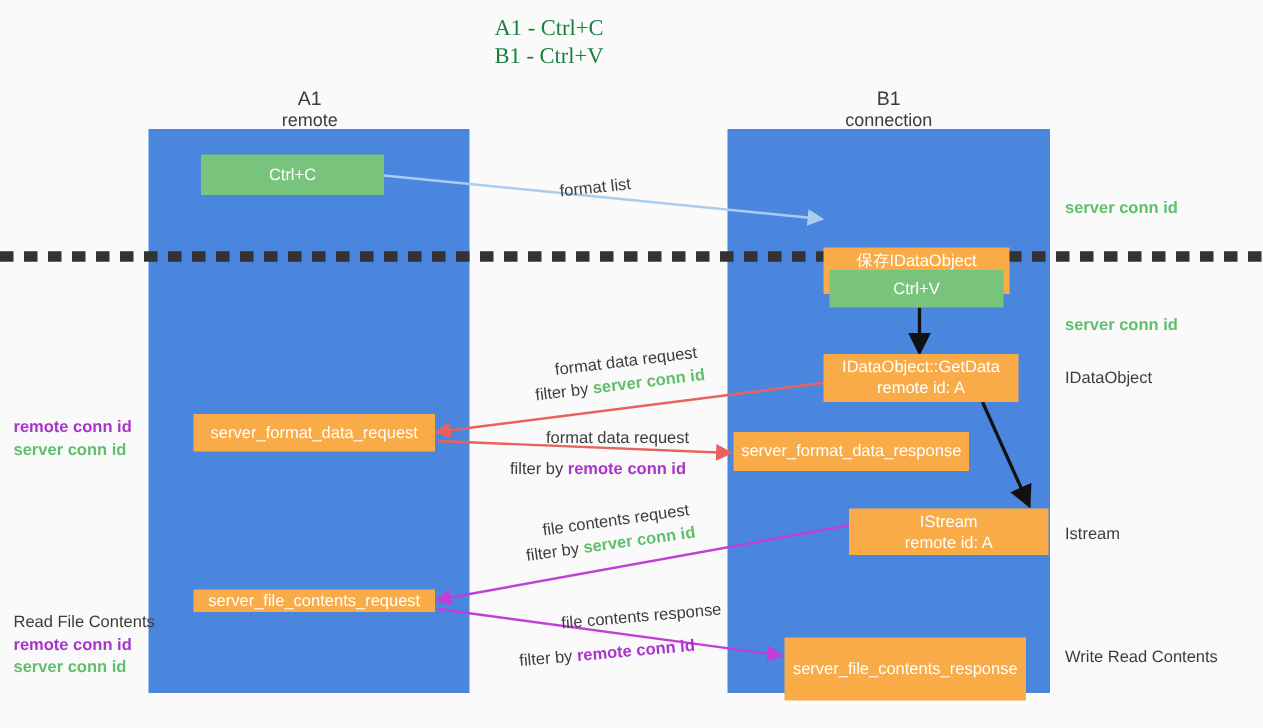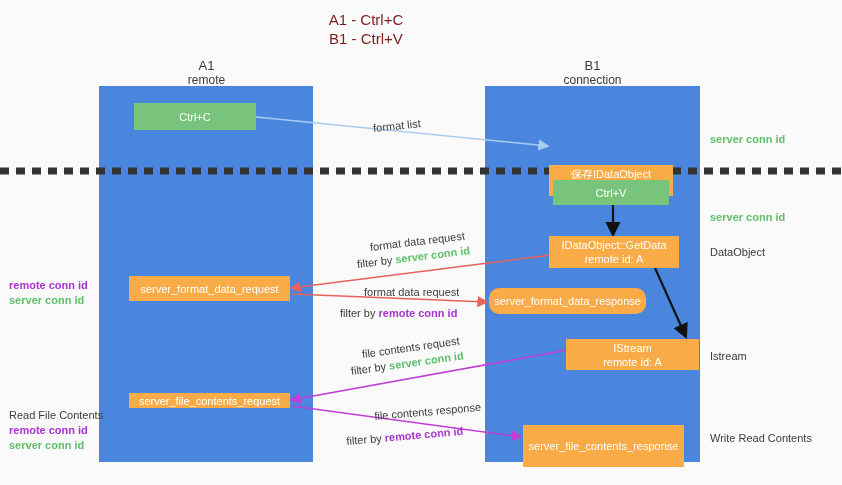--- a/index.html
+++ b/index.html
@@ -18,22 +18,23 @@
     background: #fafafa;
   }
   .abs { position: absolute; }
 
   
   #title {
     left: 0; top: 10px; width: 732px;
     text-align: center;
     font-size: 15px;
     line-height: 19px;
-    color: #7f1d1d;
+    color: #15803d;
     white-space: pre-line;
+    font-family: Liberation Serif, serif;
   }
 
   
   .col-head {
     text-align: center;
     font-size: 12px;
     line-height: 15px;
     color: #3c3c3c;
   }
   .col-head .big { font-size: 13px; }
@@ -154,21 +155,21 @@
 
   <div class="abs box orange" style="left:549px; top:236px; width:130px; height:32px;">
     <span>IDataObject::GetData</span>
     <span>remote id: A</span>
   </div>
 
   <div class="abs box orange" style="left:129px; top:276px; width:161px; height:25px;">
     <span>server_format_data_request</span>
   </div>
 
-  <div class="abs box orange" style="left:489px; top:288px; width:157px; height:26px;border-radius:10px;">
+  <div class="abs box orange" style="left:489px; top:288px; width:157px; height:26px;">
     <span>server_format_data_response</span>
   </div>
 
   <div class="abs box orange" style="left:566px; top:339px; width:133px; height:31px;">
     <span>IStream</span>
     <span>remote id: A</span>
   </div>
 
   <div class="abs box orange" style="left:129px; top:393px; width:161px; height:15px;">
     <span>server_file_contents_request</span>
@@ -206,17 +207,17 @@
   </div>
 
   <div class="abs side-label" style="left:9px; top:392px;margin-top:16px;">
     <div>Read File Contents</div>
     <div class="purple-txt">remote conn id</div>
     <div class="green-txt">server conn id</div>
   </div>
 
   <div class="abs side-label green-txt" style="left:710px; top:132px;">server conn id</div>
   <div class="abs side-label green-txt" style="left:710px; top:210px;">server conn id</div>
-  <div class="abs side-label" style="left:710px; top:245px;">DataObject</div>
+  <div class="abs side-label" style="left:710px; top:245px;">IDataObject</div>
   <div class="abs side-label" style="left:710px; top:349px;">Istream</div>
   <div class="abs side-label" style="left:710px; top:431px;">Write Read Contents</div>
 
 </div>
 
 </body></html>

